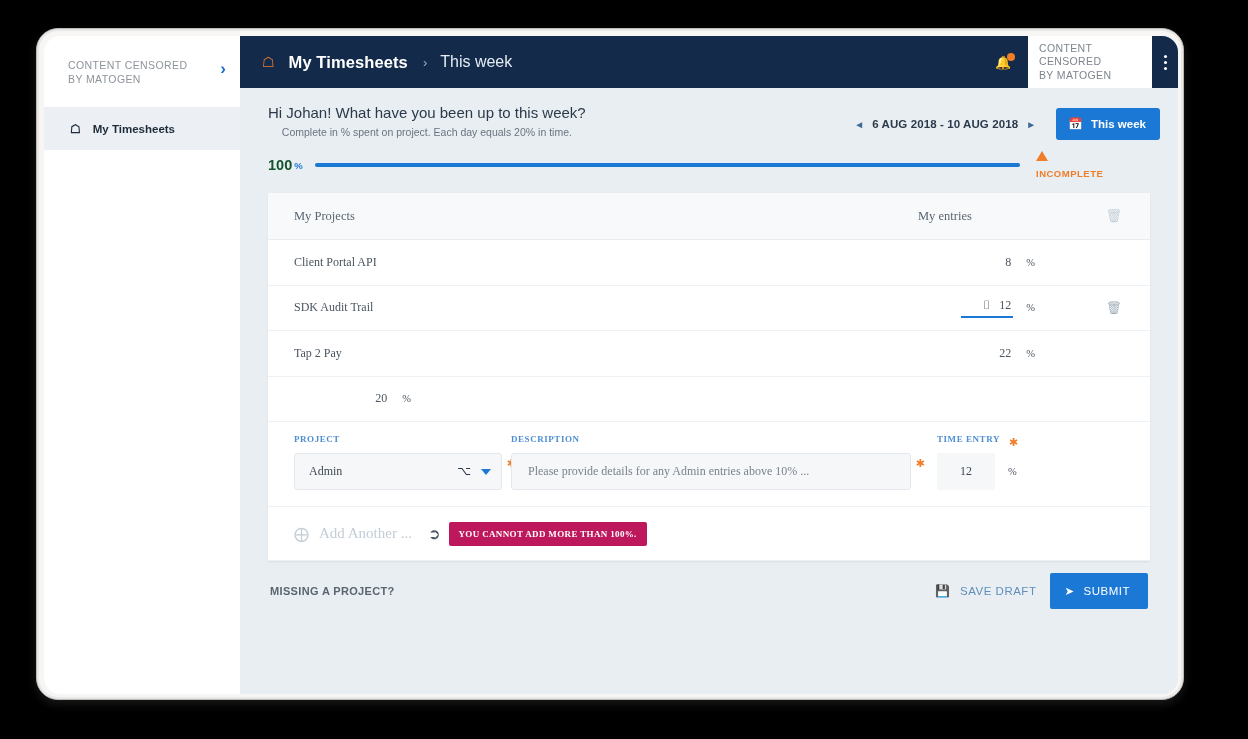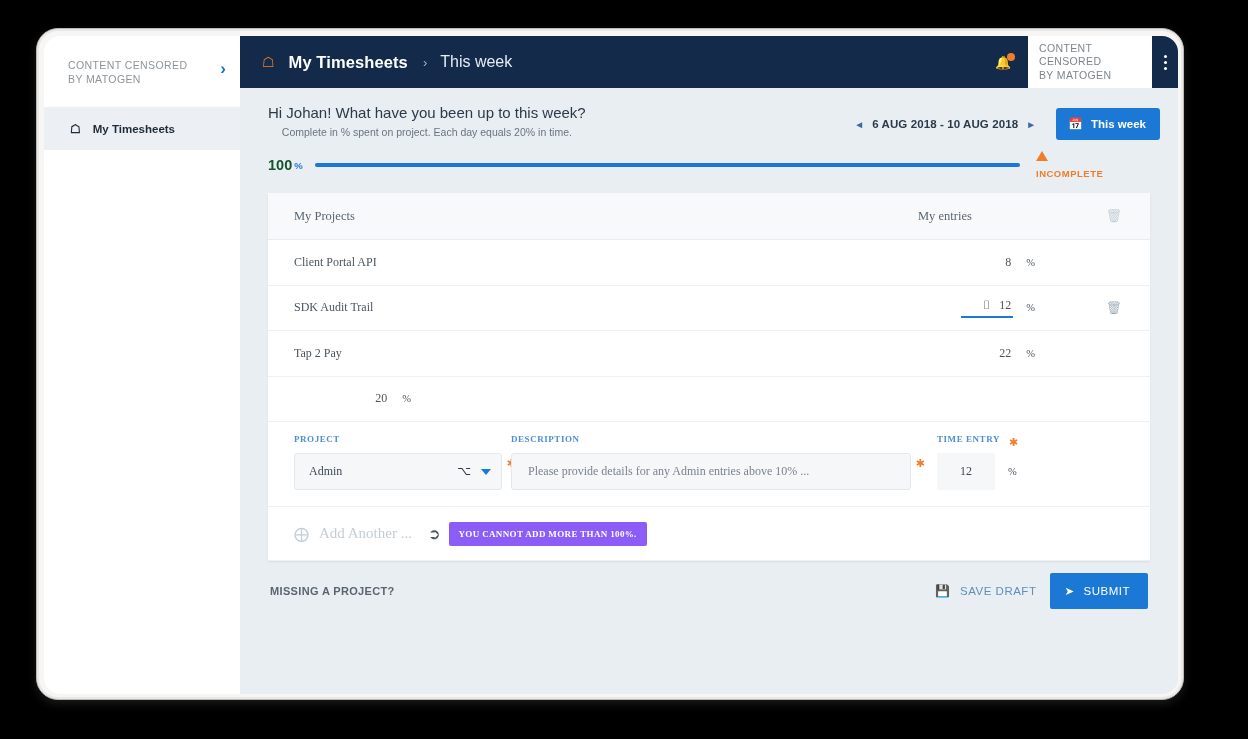--- a/index.html
+++ b/index.html
@@ -221,21 +221,21 @@
   
   .add-row {
     height: 54px; display: flex; align-items: center;
     padding-left: 26px; border-bottom: 1px solid #eef1f4;
     position: relative;
   }
   .add-ic { font-size: 15px; color: #c3cdd5; margin-right: 10px; }
   .add-txt { font-size: 15px; color: #c3cdd5; }
   .cursor-arrow { margin-left: 16px; font-size: 15px; color: #4a5560; }
   .tooltip {
-    background: #8b5cf6; color: #ffffff; border-radius: 2px;
+    background: #be185d; color: #ffffff; border-radius: 2px;
     font-size: 9px; font-weight: bold; letter-spacing: .35px;
     padding: 7px 10px; margin-left: 8px;
   }
 
   
   #footer {
     margin: 0 28px; padding: 12px 2px 0 2px;
     display: flex; align-items: center; justify-content: space-between;
   }
   .missing { font-size: 11px; font-weight: bold; color: #5a6570; letter-spacing: .35px; }

